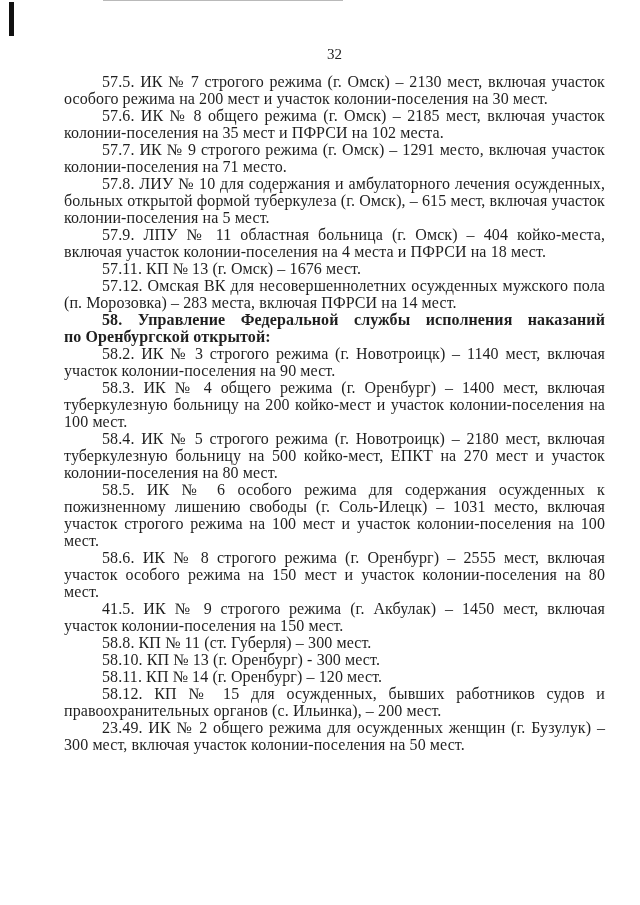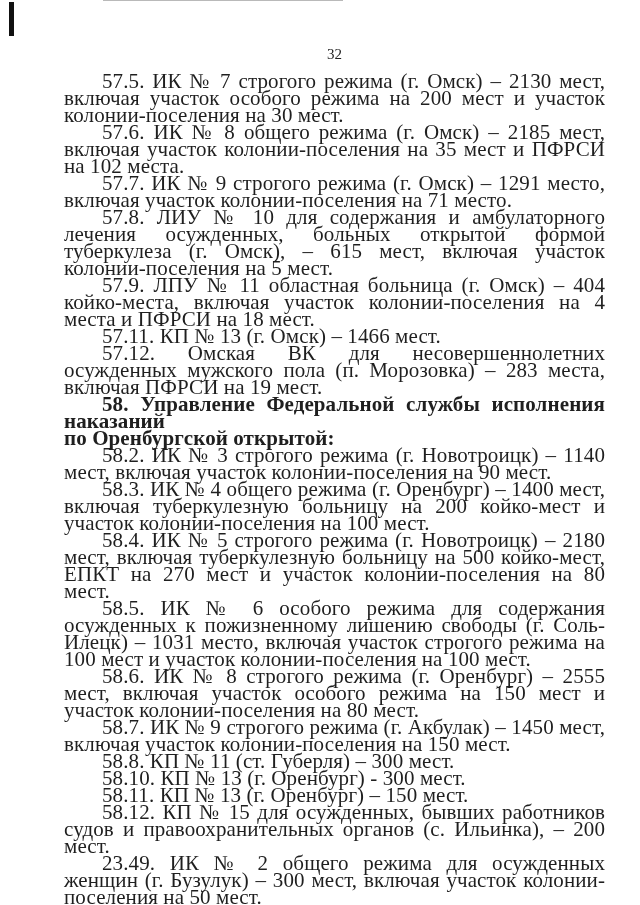--- a/index.html
+++ b/index.html
@@ -40,21 +40,21 @@
     width: 541px;
   }
   .page-num {
     margin: 0 0 10px 0;
     font-size: 15px;
     line-height: 17px;
     text-align: center;
   }
   p.para {
     margin: 0;
-    font-size: 21px;
+    font-size: 16px;
     line-height: 17px;
     text-align: justify;
     text-indent: 38px;
     letter-spacing: 0.1px;
   }
   p.bold {
     font-weight: 700;
   }
   p.spread {
     text-align: justify;
@@ -72,31 +72,31 @@
   <div class="scan-line"></div>
 
   <div class="text-block">
     <p class="page-num">32</p>
 
     <p class="para">57.5. ИК № 7 строгого режима (г. Омск) – 2130 мест, включая участок особого режима на 200 мест и участок колонии-поселения на 30 мест.</p>
     <p class="para">57.6. ИК № 8 общего режима (г. Омск) – 2185 мест, включая участок колонии-поселения на 35 мест и ПФРСИ на 102 места.</p>
     <p class="para">57.7. ИК № 9 строгого режима (г. Омск) – 1291 место, включая участок колонии-поселения на 71 место.</p>
     <p class="para">57.8. ЛИУ № 10 для содержания и амбулаторного лечения осужденных, больных открытой формой туберкулеза (г. Омск), – 615 мест, включая участок колонии-поселения на 5 мест.</p>
     <p class="para">57.9. ЛПУ № 11 областная больница (г. Омск) – 404 койко-места, включая участок колонии-поселения на 4 места и ПФРСИ на 18 мест.</p>
-    <p class="para">57.11. КП № 13 (г. Омск) – 1466 мест.</p>
-    <p class="para">57.12. Омская ВК для несовершеннолетних осужденных мужского пола (п. Морозовка) – 283 места, включая ПФРСИ на 19 мест.</p>
+    <p class="para">57.11. КП № 13 (г. Омск) – 1676 мест.</p>
+    <p class="para">57.12. Омская ВК для несовершеннолетних осужденных мужского пола (п. Морозовка) – 283 места, включая ПФРСИ на 14 мест.</p>
 
     <p class="para bold spread">58. Управление Федеральной службы исполнения наказаний</p>
     <p class="para bold noindent">по Оренбургской открытой:</p>
 
     <p class="para">58.2. ИК № 3 строгого режима (г. Новотроицк) – 1140 мест, включая участок колонии-поселения на 90 мест.</p>
     <p class="para">58.3. ИК № 4 общего режима (г. Оренбург) – 1400 мест, включая туберкулезную больницу на 200 койко-мест и участок колонии-поселения на 100 мест.</p>
     <p class="para">58.4. ИК № 5 строгого режима (г. Новотроицк) – 2180 мест, включая туберкулезную больницу на 500 койко-мест, ЕПКТ на 270 мест и участок колонии-поселения на 80 мест.</p>
     <p class="para">58.5. ИК № 6 особого режима для содержания осужденных к пожизненному лишению свободы (г. Соль-Илецк) – 1031 место, включая участок строгого режима на 100 мест и участок колонии-поселения на 100 мест.</p>
     <p class="para">58.6. ИК № 8 строгого режима (г. Оренбург) – 2555 мест, включая участок особого режима на 150 мест и участок колонии-поселения на 80 мест.</p>
-    <p class="para">58.7. ИК № 9 строгого режима (г. Акбулак) – 1450 мест, включая участок колонии-поселения на 150 мест.</p>
+    <p class="para">41.5. ИК № 9 строгого режима (г. Акбулак) – 1450 мест, включая участок колонии-поселения на 150 мест.</p>
     <p class="para">58.8. КП № 11 (ст. Губерля) – 300 мест.</p>
     <p class="para">58.10. КП № 13 (г. Оренбург) - 300 мест.</p>
-    <p class="para">58.11. КП № 13 (г. Оренбург) – 150 мест.</p>
+    <p class="para">58.11. КП № 14 (г. Оренбург) – 120 мест.</p>
     <p class="para">58.12. КП № 15 для осужденных, бывших работников судов и правоохранительных органов (с. Ильинка), – 200 мест.</p>
     <p class="para">23.49. ИК № 2 общего режима для осужденных женщин (г. Бузулук) – 300 мест, включая участок колонии-поселения на 50 мест.</p>
   </div>
 </div>
 
 </body></html>

